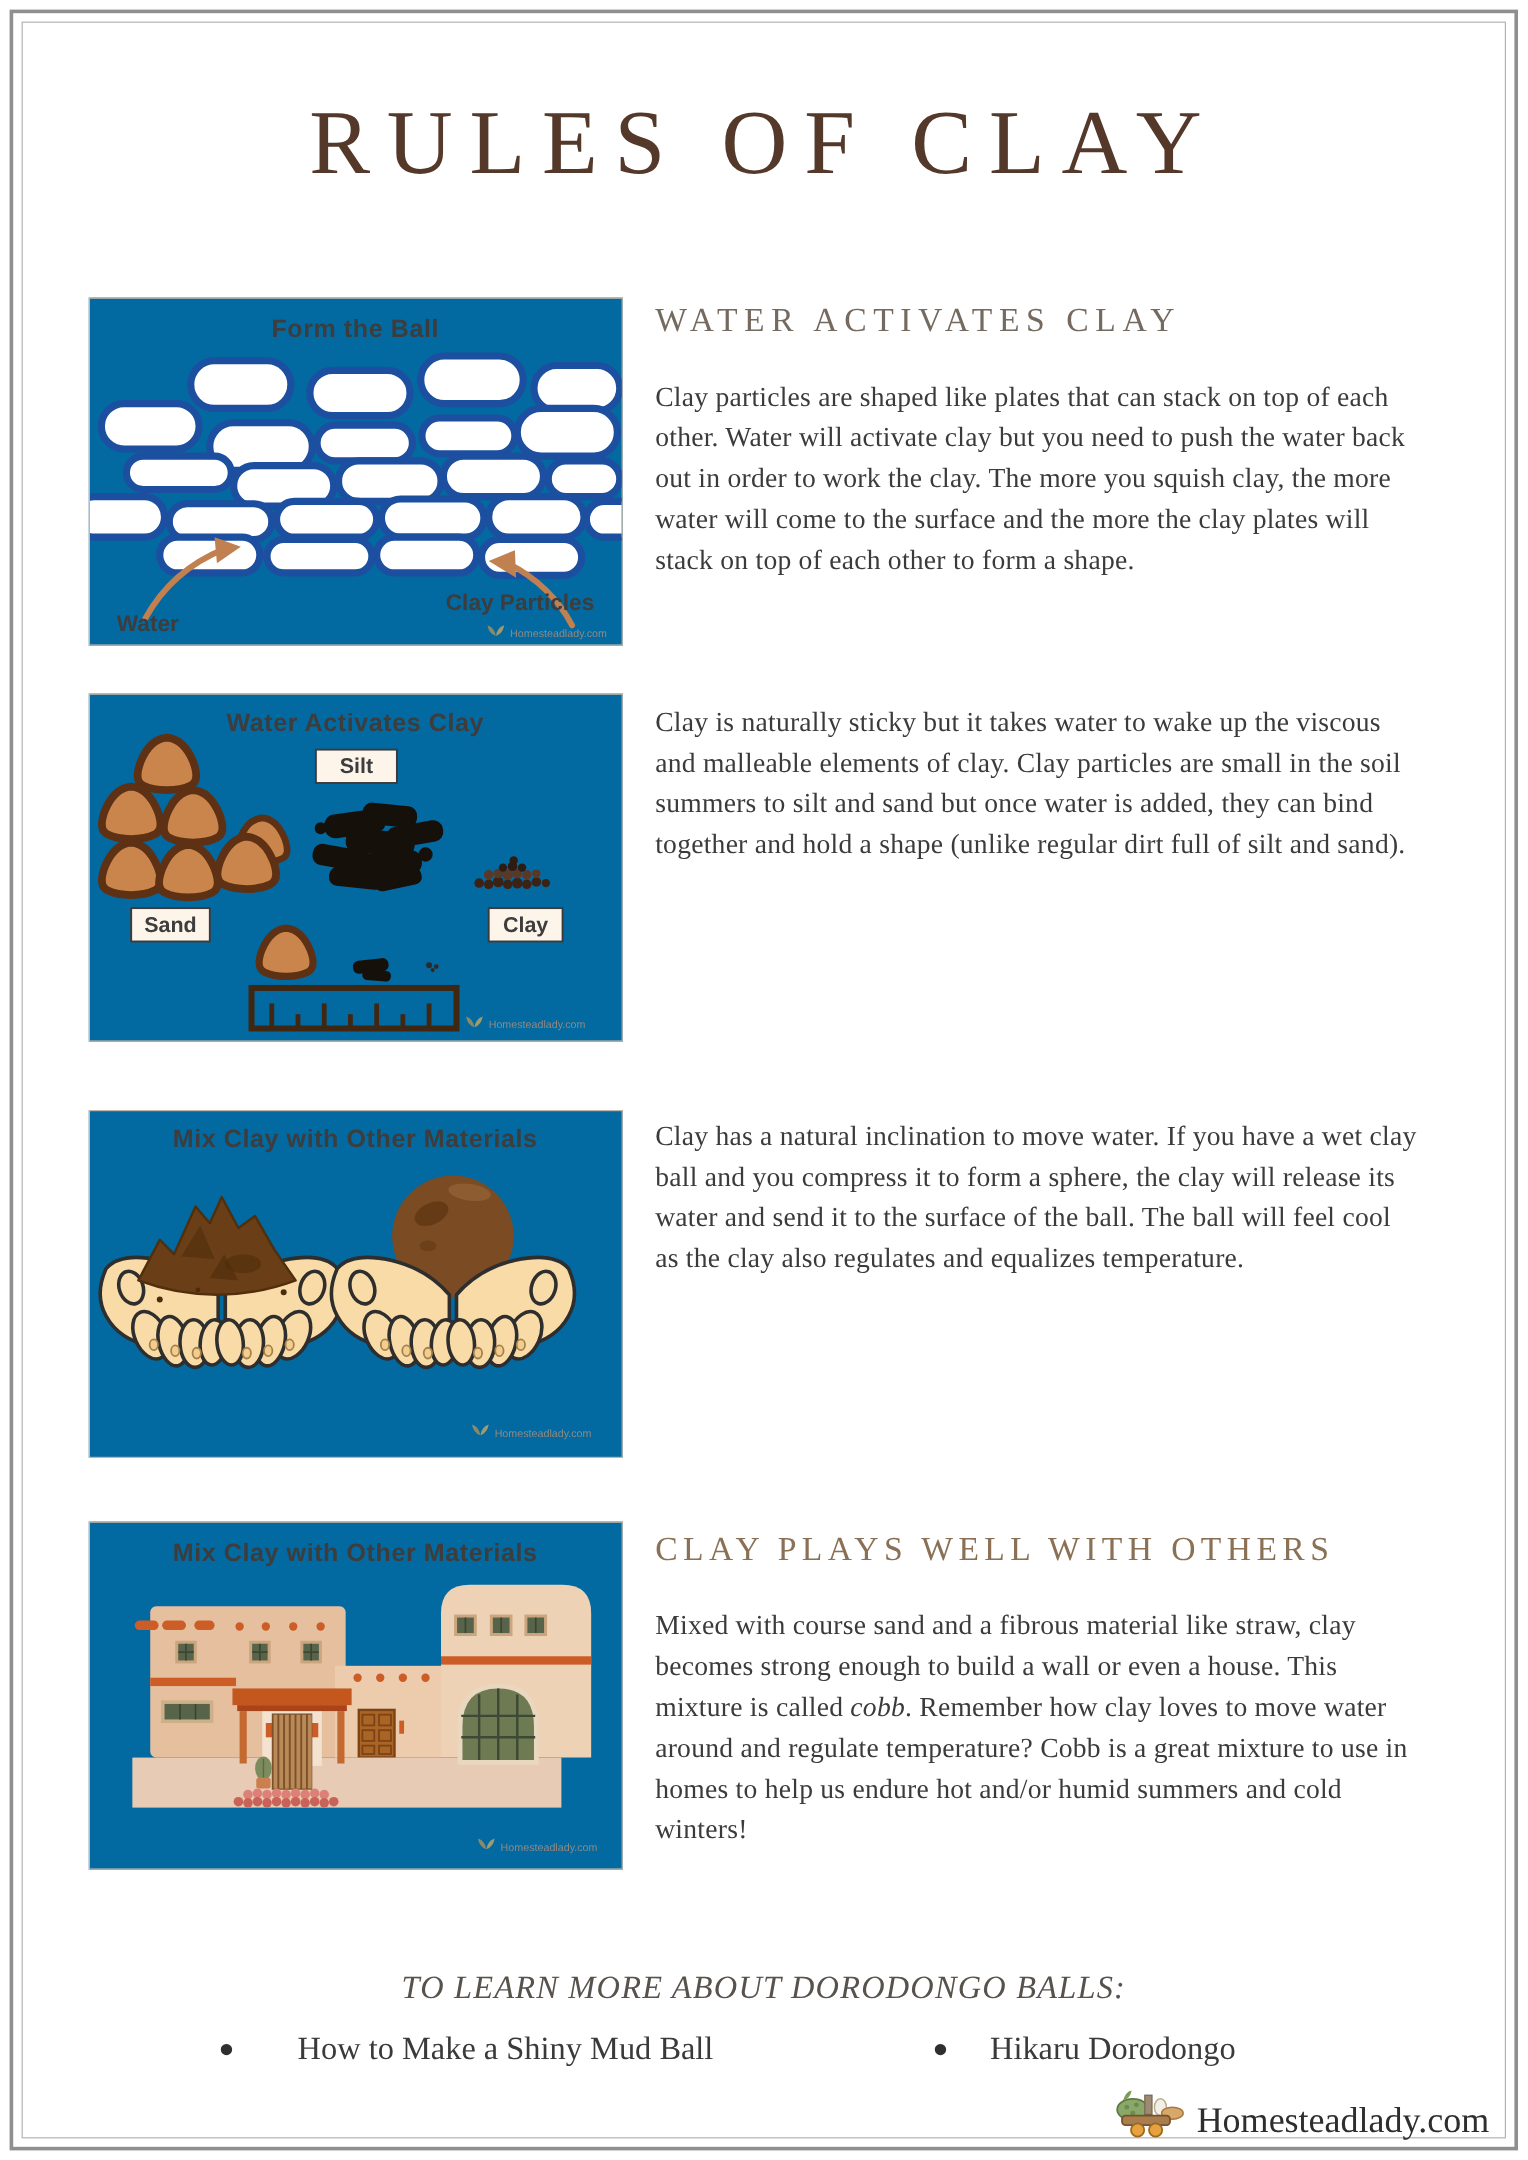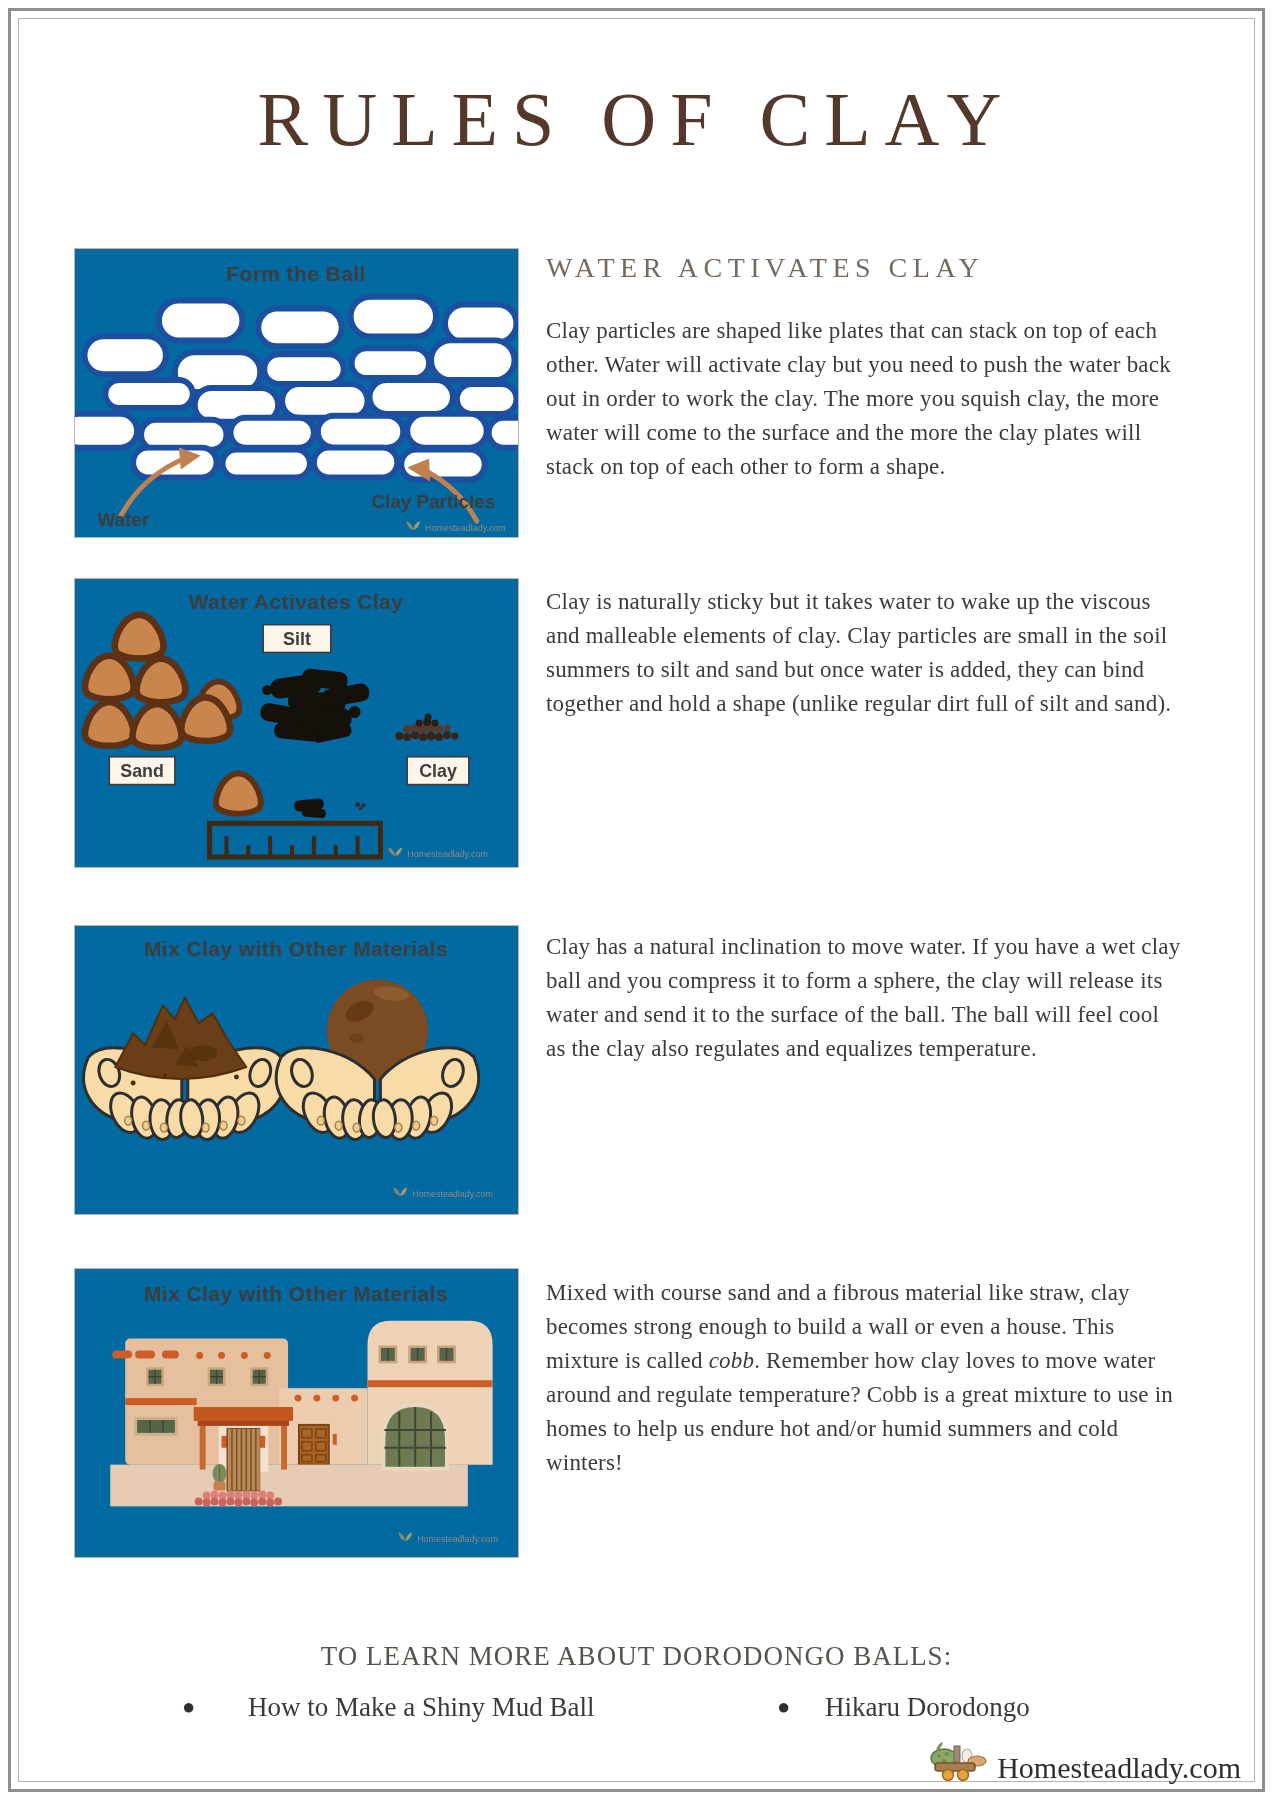--- a/index.html
+++ b/index.html
@@ -24,21 +24,21 @@
   .sec-body .it { font-style:italic; }
 
   
   .ill-title { font-family:"Liberation Sans", sans-serif; font-size:21px; font-weight:700; fill:#3d3d3d; letter-spacing:0.5px; text-anchor:middle; }
   .ill-label { font-family:"Liberation Sans", sans-serif; font-size:19px; font-weight:700; fill:#3d3d3d; }
   .box-label rect { fill:#fdf4ea; stroke:#3b3b3b; stroke-width:1.6; }
   .box-label text { font-family:"Liberation Sans", sans-serif; font-size:18px; font-weight:700; fill:#3d3d3d; text-anchor:middle; }
   .wm-text { font-family:"Liberation Sans", sans-serif; font-size:9px; fill:#8f8a82; }
 
   .learn-heading { position:absolute; top:1641px; left:0; width:100%; text-align:center;
-                   font-size:27px; letter-spacing:1px; color:#57524b; }
+                   font-size:27px; letter-spacing:1px; color:#57524b;font-style:italic; }
   .link-item { position:absolute; top:1692px; font-size:27px; color:#3a3a3a; white-space:nowrap; }
   .link-item .bullet { display:inline-block; text-align:left; color:#2f2f2f; font-size:22px; vertical-align:2px; }
   .link-item a { color:#3a3a3a; text-underline-offset:5px; cursor:pointer; }
   .li-1 { left:182px; } .li-1 .bullet { width:66px; }
   .li-2 { left:777px; } .li-2 .bullet { width:48px; }
 
   .footer { position:absolute; top:1738px; right:32px; display:flex; align-items:flex-end; gap:8px; }
   .footer .brand { font-size:30px; color:#2e2e2e; line-height:1.1; }
 </style>
 </head>
@@ -400,20 +400,21 @@
       </g>
 
       <g>
         <path d="M 332 274 Q 331 267 325 265 Q 326 272 332 274 Z" fill="#8a8a6a"></path>
         <path d="M 332 274 Q 333 267 339 265 Q 338 272 332 274 Z" fill="#a39a6a"></path>
         <text class="wm-text" x="344" y="275">Homesteadlady.com</text>
       </g>
     </svg>
   </figure>
   <div class="text-col" style="top:1276px">
+    <h2 class="sec-heading brown">CLAY PLAYS WELL WITH OTHERS</h2>
     <p class="sec-body"><span>Mixed with course sand and a fibrous material like straw, clay becomes strong enough to build a wall or even a house. This mixture is called </span><span class="it">cobb</span><span>. Remember how clay loves to move water around and regulate temperature? Cobb is a great mixture to use in homes to help us endure hot and/or humid summers and cold winters!</span></p>
   </div>
 
   <div class="learn-heading">TO LEARN MORE ABOUT DORODONGO BALLS:</div>
   <div class="link-item li-1">
     <span class="bullet">●</span><a>How to Make a Shiny Mud Ball</a>
   </div>
   <div class="link-item li-2">
     <span class="bullet">●</span><a>Hikaru Dorodongo </a>
   </div>

